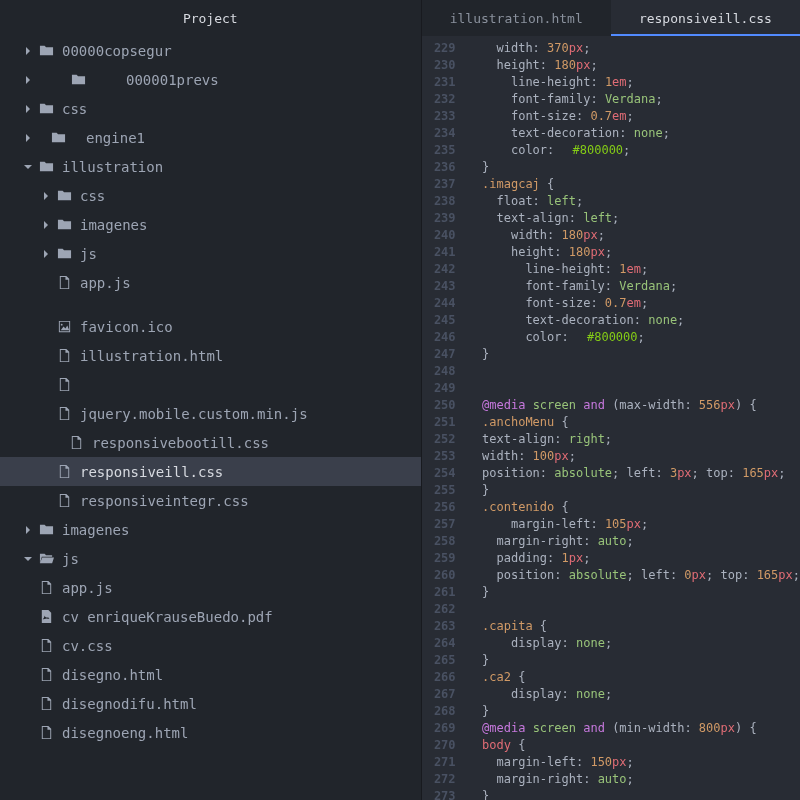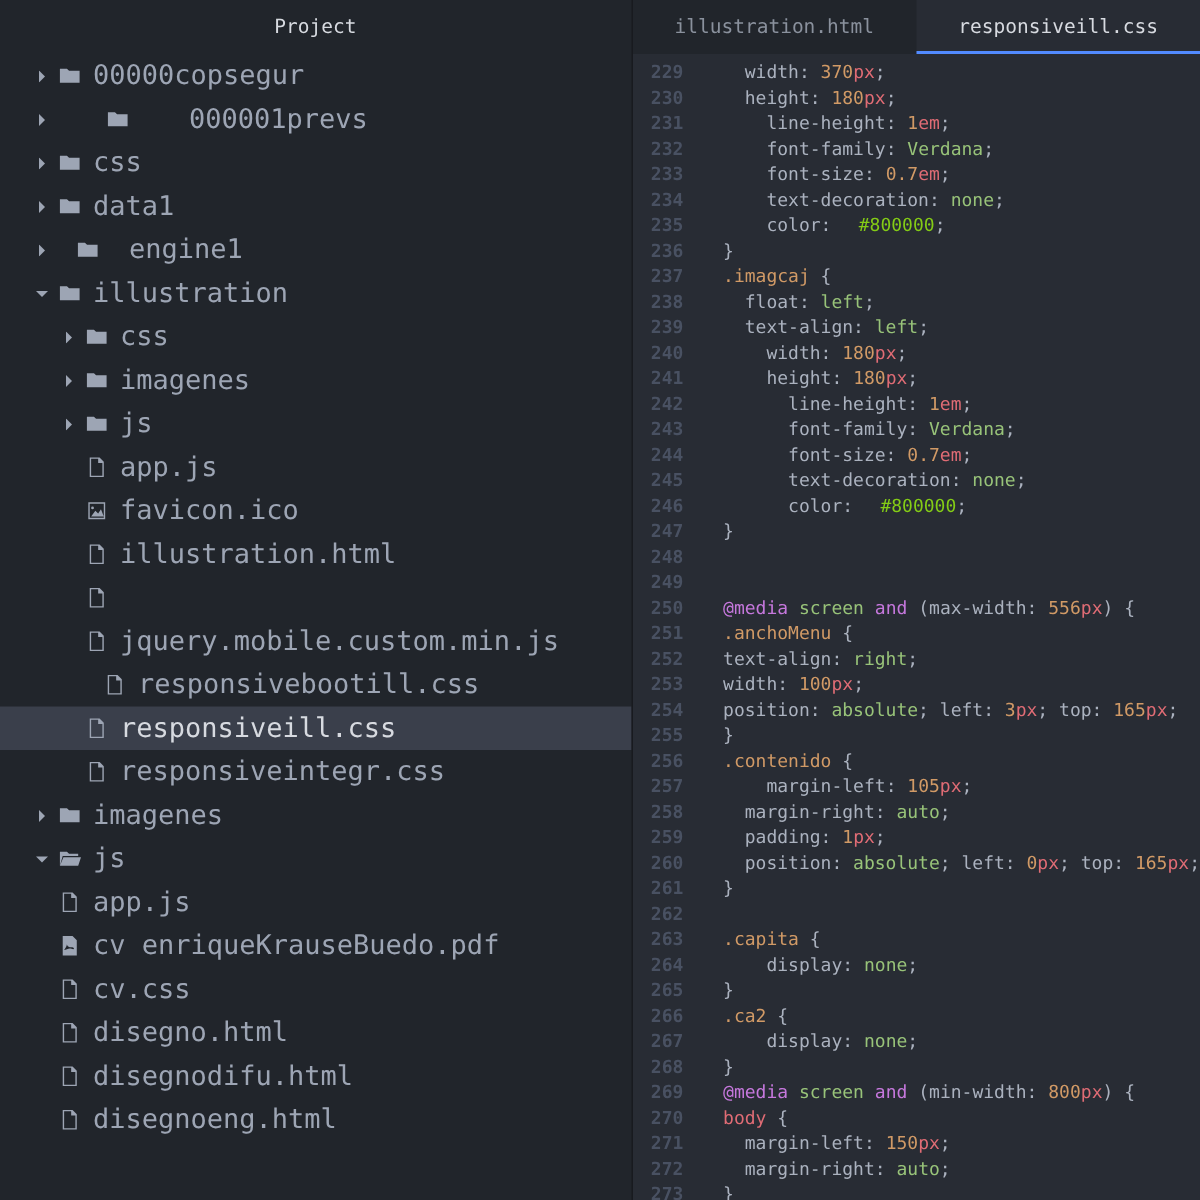--- a/index.html
+++ b/index.html
@@ -10,21 +10,21 @@
 .tree { flex: 1; overflow-y: auto; padding-bottom: 10px; }
 .tree::-webkit-scrollbar { width: 10px; }
 .tree::-webkit-scrollbar-track { background: transparent; }
 .tree::-webkit-scrollbar-thumb { background: #3a3f4b; border-radius: 5px; }
 .tree-item { display: flex; align-items: center; height: 29px; cursor: pointer; color: #9da5b4; }
 .tree-item.selected { background: #3a3f4b; color: #d7dae0; }
 .tree-item .arrow { width: 12px; height: 12px; display: flex; align-items: center; justify-content: center; margin-right: 4px; }
 .tree-item .arrow svg { width: 8px; height: 8px; fill: #9da5b4; }
 .tree-item .icon { width: 16px; height: 16px; margin-right: 8px; display: flex; align-items: center; justify-content: center; }
 .tree-item .icon svg { width: 15px; height: 15px; fill: #9da5b4; }
-.tree-item .label { font-size: 18px; white-space: nowrap; }
+.tree-item .label { font-size: 14px; white-space: nowrap; }
 .editor-area { flex: 1; display: flex; flex-direction: column; background: #282c34; }
 .tabbar { height: 36px; display: flex; background: #21252b; }
 .tab { flex: 1; display: flex; align-items: center; justify-content: center; color: #8a919d; font-size: 13px; cursor: pointer; background: #21252b; position: relative; }
 .tab.active { background: #282c34; color: #d7dae0; }
 .tab.active::after { content: ""; position: absolute; left: 0; right: 0; bottom: 0; height: 2px; background: #528bff; }
 .code { flex: 1; overflow: hidden; display: flex; font-size: 12px; line-height: 17px; padding-top: 4px; }
 .gutter { width: 46px; text-align: right; color: #495162; padding-right: 12px; user-select: none; }
 .lines { flex: 1; white-space: pre; color: #abb2bf; }
 .tok-prop { color: #abb2bf; }
 .tok-num { color: #d19a66; }
@@ -78,33 +78,20 @@
               <path d="M2 0 L6 4 L2 8 Z"></path>
             </svg>
           </span>
           <span class="icon">
             <svg viewBox="0 0 16 16">
               <path d="M1 3 L6 3 L7.5 4.5 L15 4.5 L15 13 L1 13 Z"></path>
             </svg>
           </span>
           <span class="label">css</span>
         </div>
-        <div class="tree-item" style="padding-left: 22px;">
-          <span class="arrow">
-            <svg viewBox="0 0 8 8">
-              <path d="M2 0 L6 4 L2 8 Z"></path>
-            </svg>
-          </span>
-          <span class="icon">
-            <svg viewBox="0 0 16 16">
-              <path d="M1 3 L6 3 L7.5 4.5 L15 4.5 L15 13 L1 13 Z"></path>
-            </svg>
-          </span>
-          <span class="label">data1</span>
-        </div>
         <div class="tree-item" style="padding-left: 22px; gap: 12px;">
           <span class="arrow">
             <svg viewBox="0 0 8 8">
               <path d="M2 0 L6 4 L2 8 Z"></path>
             </svg>
           </span>
           <span class="icon">
             <svg viewBox="0 0 16 16">
               <path d="M1 3 L6 3 L7.5 4.5 L15 4.5 L15 13 L1 13 Z"></path>
             </svg>
@@ -165,21 +152,21 @@
         </div>
         <div class="tree-item" style="padding-left: 40px;">
           <span class="arrow"></span>
           <span class="icon">
             <svg viewBox="0 0 16 16">
               <path d="M3 1 L10 1 L13 4 L13 15 L3 15 Z M4 2 L4 14 L12 14 L12 5 L9 5 L9 2 Z" fill-rule="evenodd"></path>
             </svg>
           </span>
           <span class="label">app.js</span>
         </div>
-        <div class="tree-item" style="padding-left: 40px;">
+        <div class="tree-item" style="padding-left: 40px; margin-top: 15px;">
           <span class="arrow"></span>
           <span class="icon">
             <svg viewBox="0 0 16 16">
               <path d="M2 2 L14 2 L14 14 L2 14 Z M3 3 L3 13 L13 13 L13 3 Z M5 5 A1 1 0 1 0 5 7 A1 1 0 1 0 5 5 M4 12 L7 8 L9 10 L11 7 L13 12 Z" fill-rule="evenodd"></path>
             </svg>
           </span>
           <span class="label">favicon.ico</span>
         </div>
         <div class="tree-item" style="padding-left: 40px;">
           <span class="arrow"></span>

